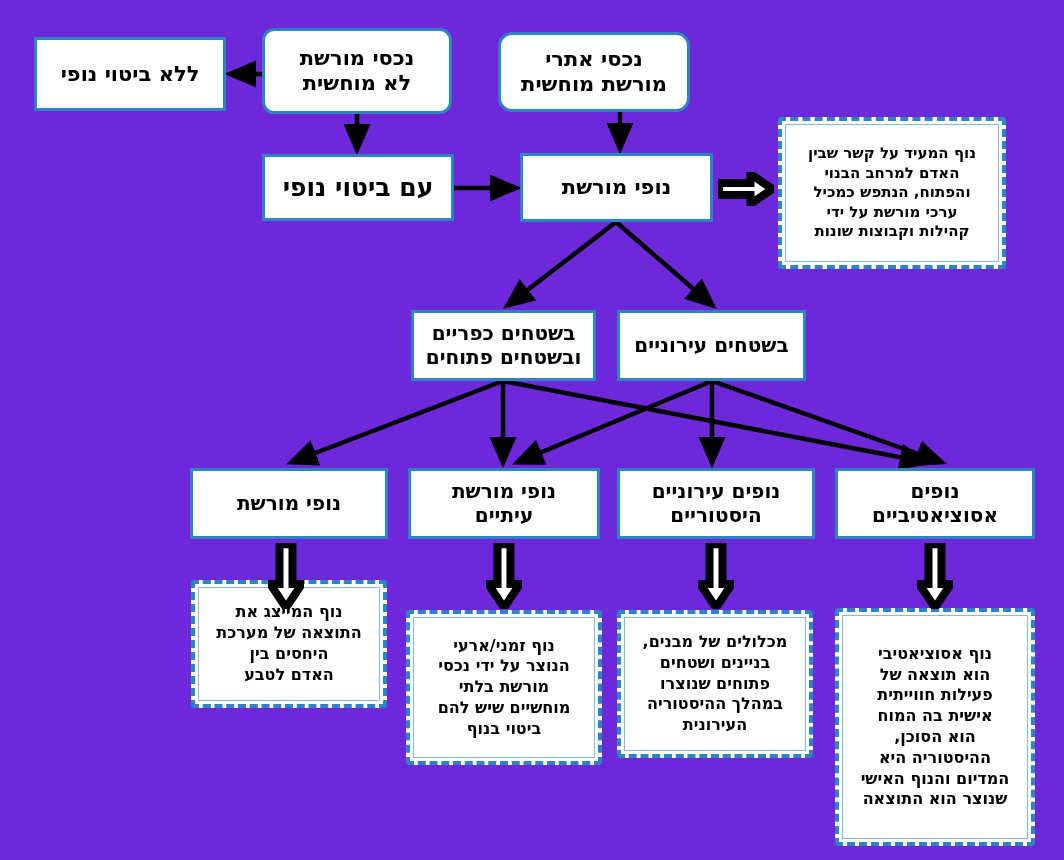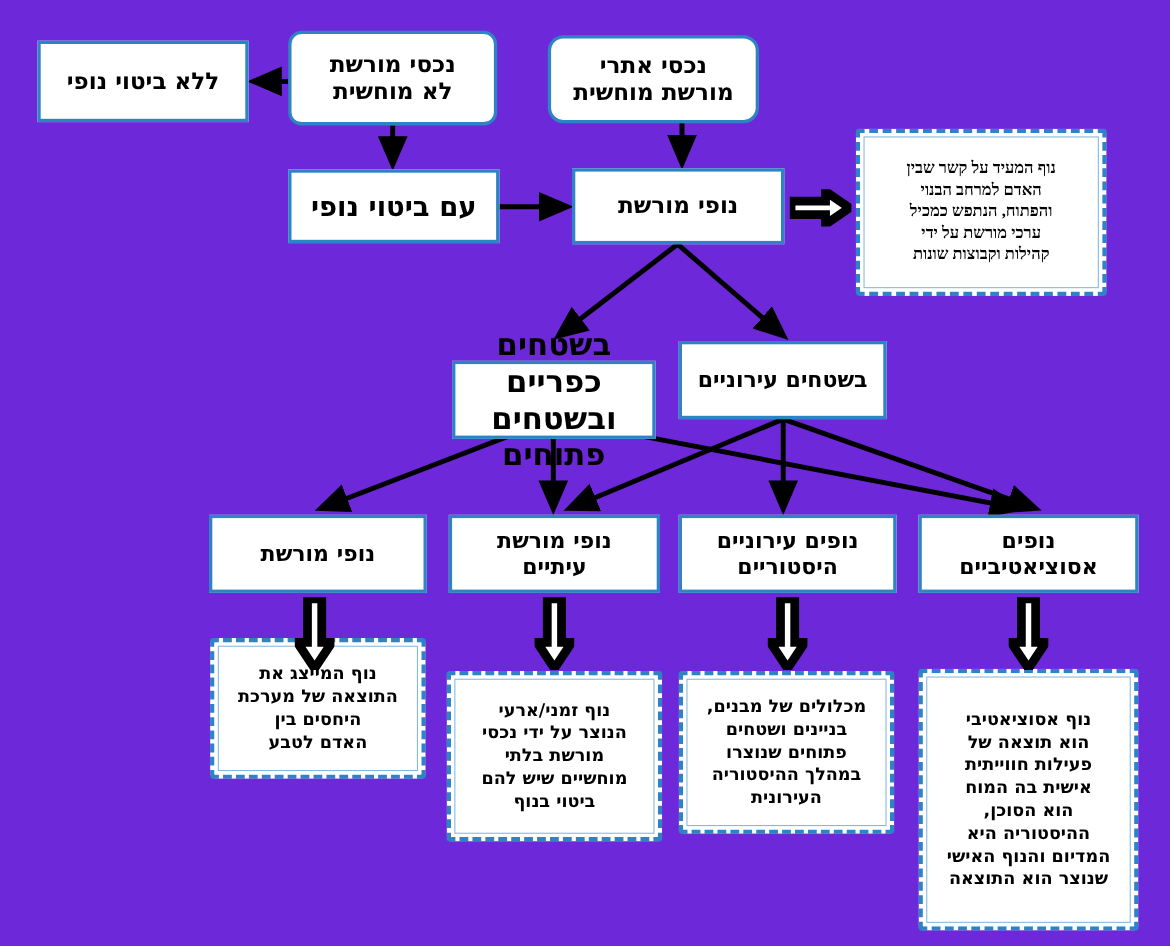--- a/index.html
+++ b/index.html
@@ -124,21 +124,21 @@
       <div class="node rounded" style="left: 498px; top: 32px; width: 192px; height: 80px; font-size: 21px; border-color: rgb(46, 131, 196);">
         <span class="node-label">נכסי אתרי
 מורשת מוחשית</span>
       </div>
       <div class="node" style="left: 262px; top: 154px; width: 192px; height: 67px; font-size: 25px; border-color: rgb(46, 131, 196);">
         <span class="node-label">עם ביטוי נופי</span>
       </div>
       <div class="node" style="left: 520px; top: 153px; width: 193px; height: 69px; font-size: 21px; border-color: rgb(46, 131, 196);">
         <span class="node-label">נופי מורשת</span>
       </div>
-      <div class="node" style="left: 411px; top: 328px; width: 185px; height: 71px; font-size: 28px; border-color: rgb(46, 131, 196);">
+      <div class="node" style="left: 411px; top: 310px; width: 185px; height: 71px; font-size: 20px; border-color: rgb(46, 131, 196);">
         <span class="node-label">בשטחים כפריים
 ובשטחים פתוחים</span>
       </div>
       <div class="node" style="left: 617px; top: 310px; width: 189px; height: 71px; font-size: 20px; border-color: rgb(46, 131, 196); align-items: center;">
         <span class="node-label">בשטחים עירוניים</span>
       </div>
       <div class="node" style="left: 190px; top: 468px; width: 198px; height: 71px; font-size: 20px; border-color: rgb(46, 131, 196);">
         <span class="node-label">נופי מורשת</span>
       </div>
       <div class="node" style="left: 408px; top: 468px; width: 192px; height: 71px; font-size: 20px; border-color: rgb(46, 131, 196);">
@@ -148,21 +148,21 @@
       <div class="node" style="left: 617px; top: 468px; width: 198px; height: 71px; font-size: 20px; border-color: rgb(46, 131, 196);">
         <span class="node-label">נופים עירוניים
 היסטוריים</span>
       </div>
       <div class="node" style="left: 835px; top: 468px; width: 200px; height: 71px; font-size: 20px; border-color: rgb(46, 131, 196);">
         <span class="node-label">נופים
 אסוציאטיביים</span>
       </div>
     </div>
   <div id="note-layer">
-      <div class="note" style="left: 778px; top: 117px; width: 228px; height: 152px; font-size: 15px; border-color: rgb(46, 131, 196); font-family: Liberation Serif, serif;">
+      <div class="note" style="left: 778px; top: 117px; width: 228px; height: 152px; font-size: 15px; border-color: rgb(46, 131, 196);">
         <span class="note-label">נוף המעיד על קשר שבין
 האדם למרחב הבנוי
 והפתוח, הנתפש כמכיל
 ערכי מורשת על ידי
 קהילות וקבוצות שונות</span>
       </div>
       <div class="note" style="left: 191px; top: 580px; width: 196px; height: 128px; font-size: 16px; border-color: rgb(46, 131, 196);">
         <span class="note-label">נוף המייצג את
 התוצאה של מערכת
 היחסים בין

